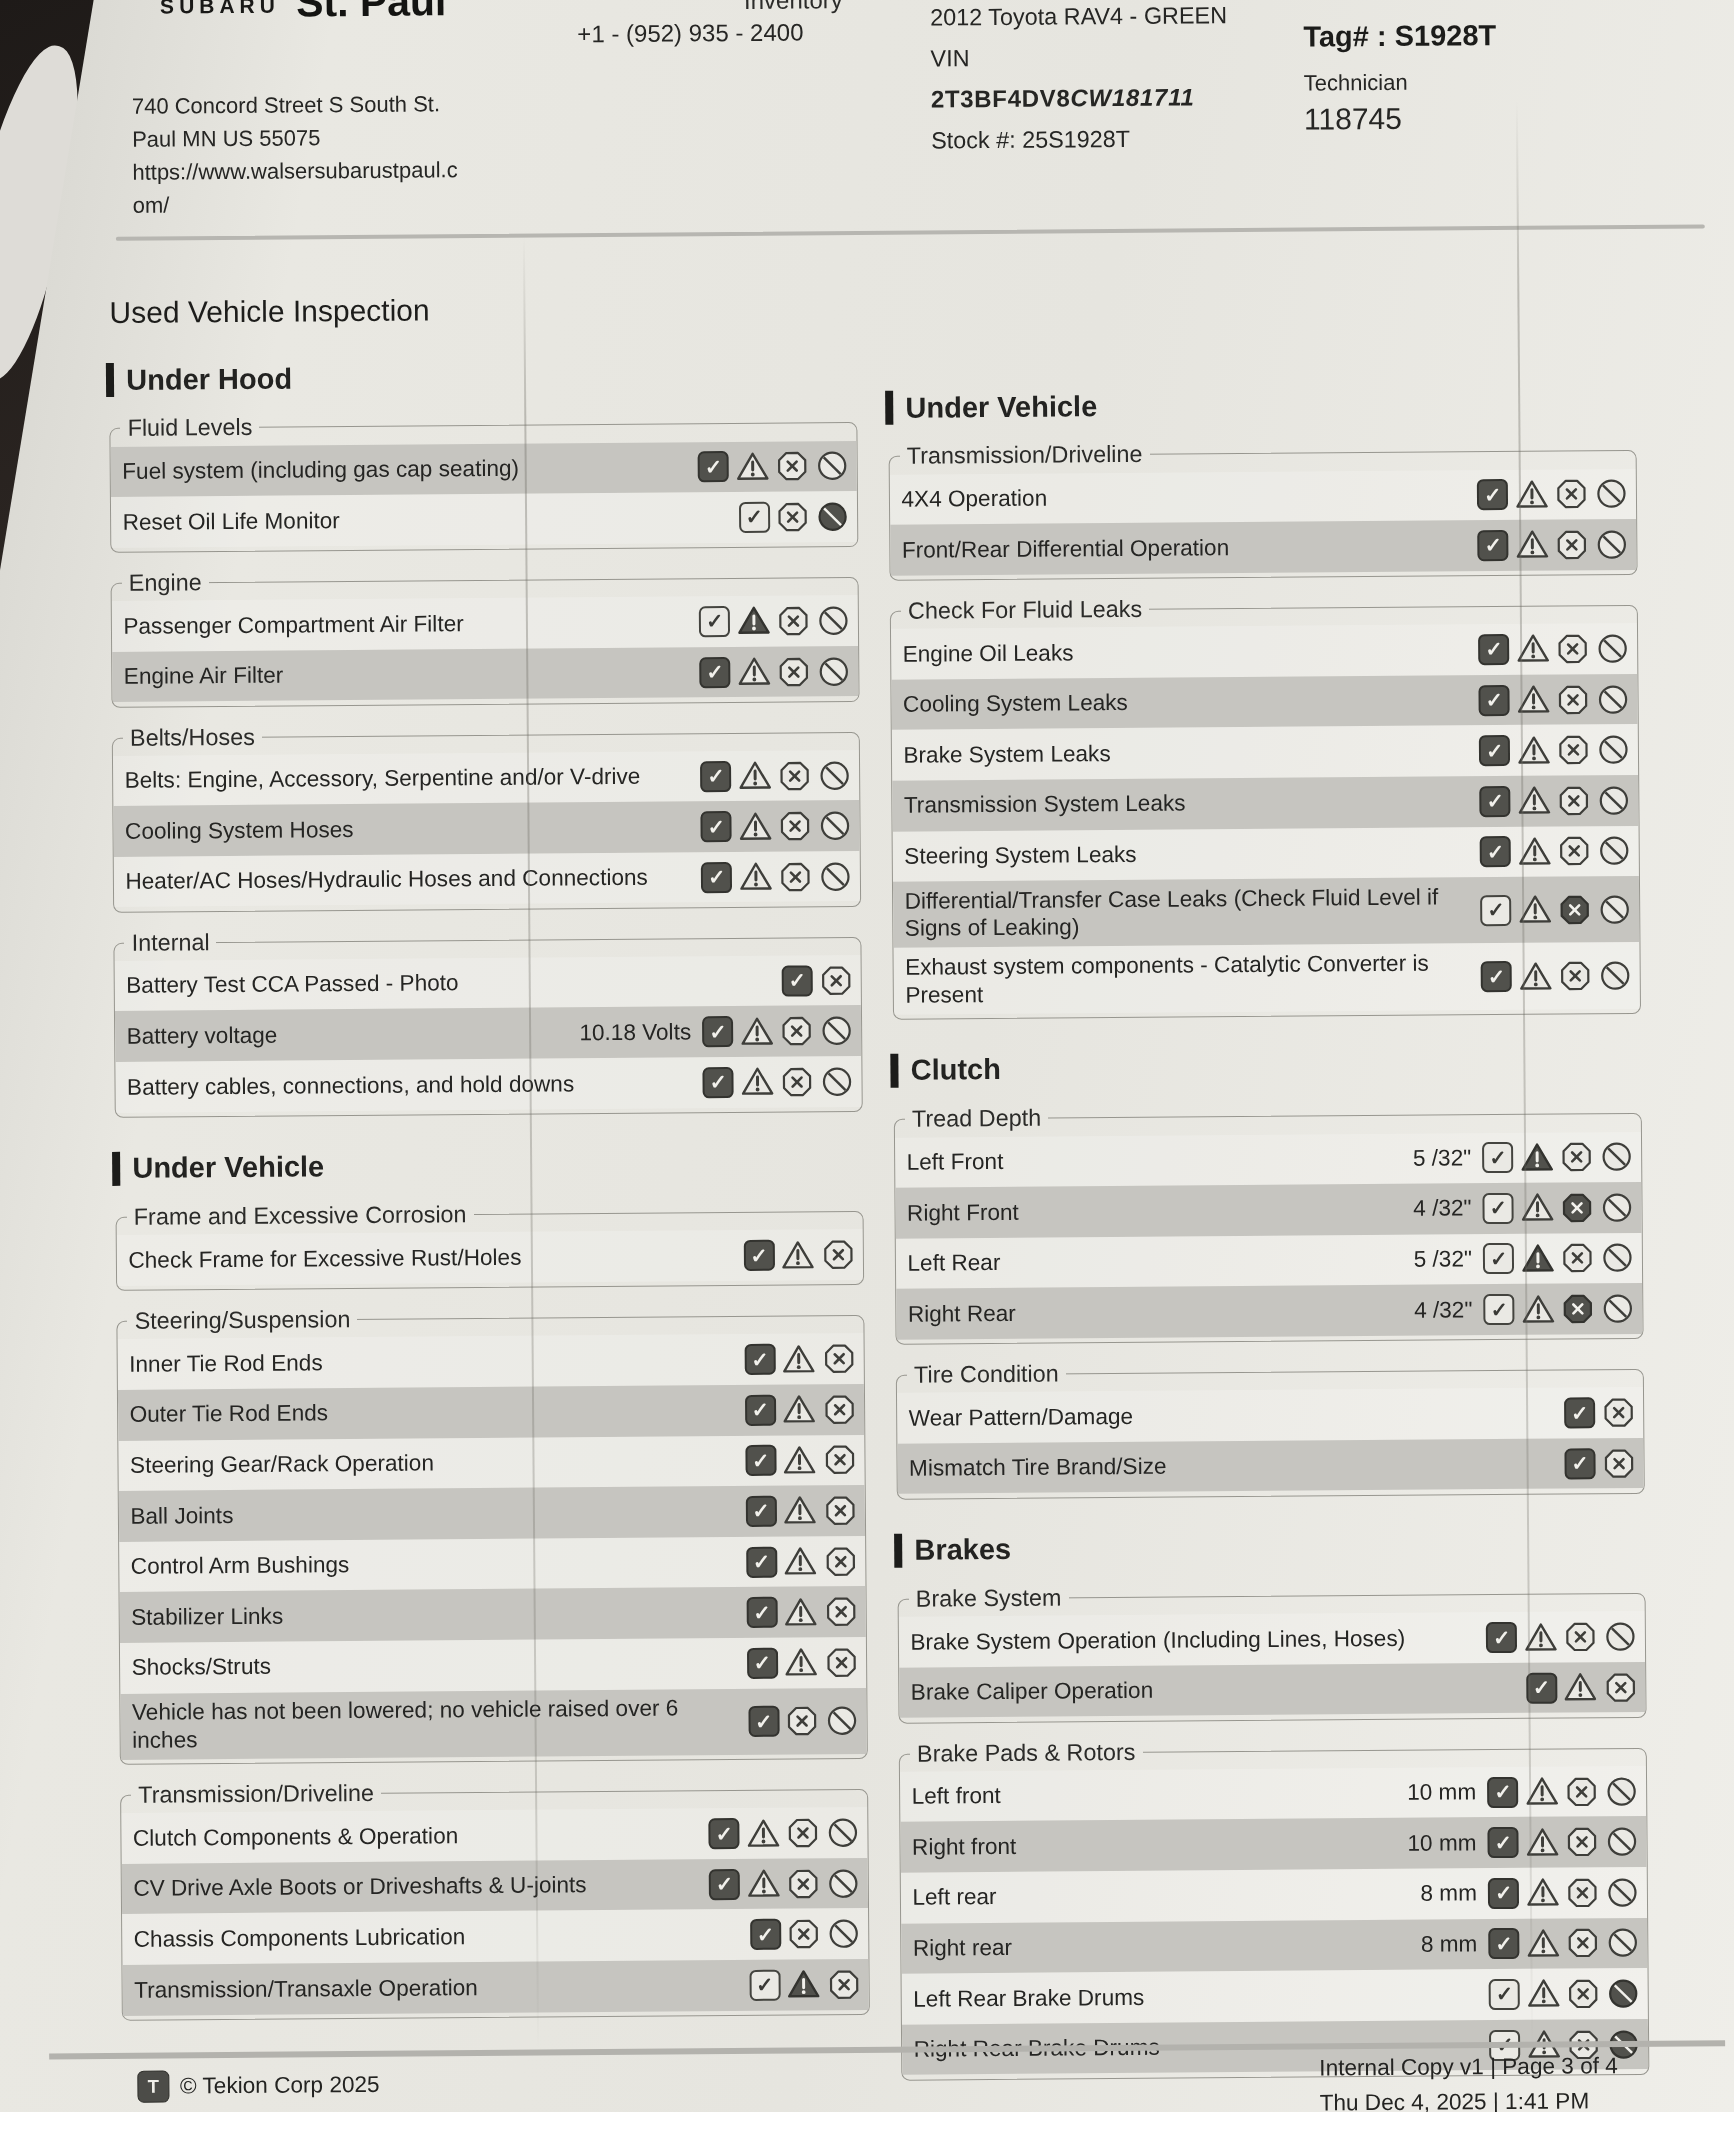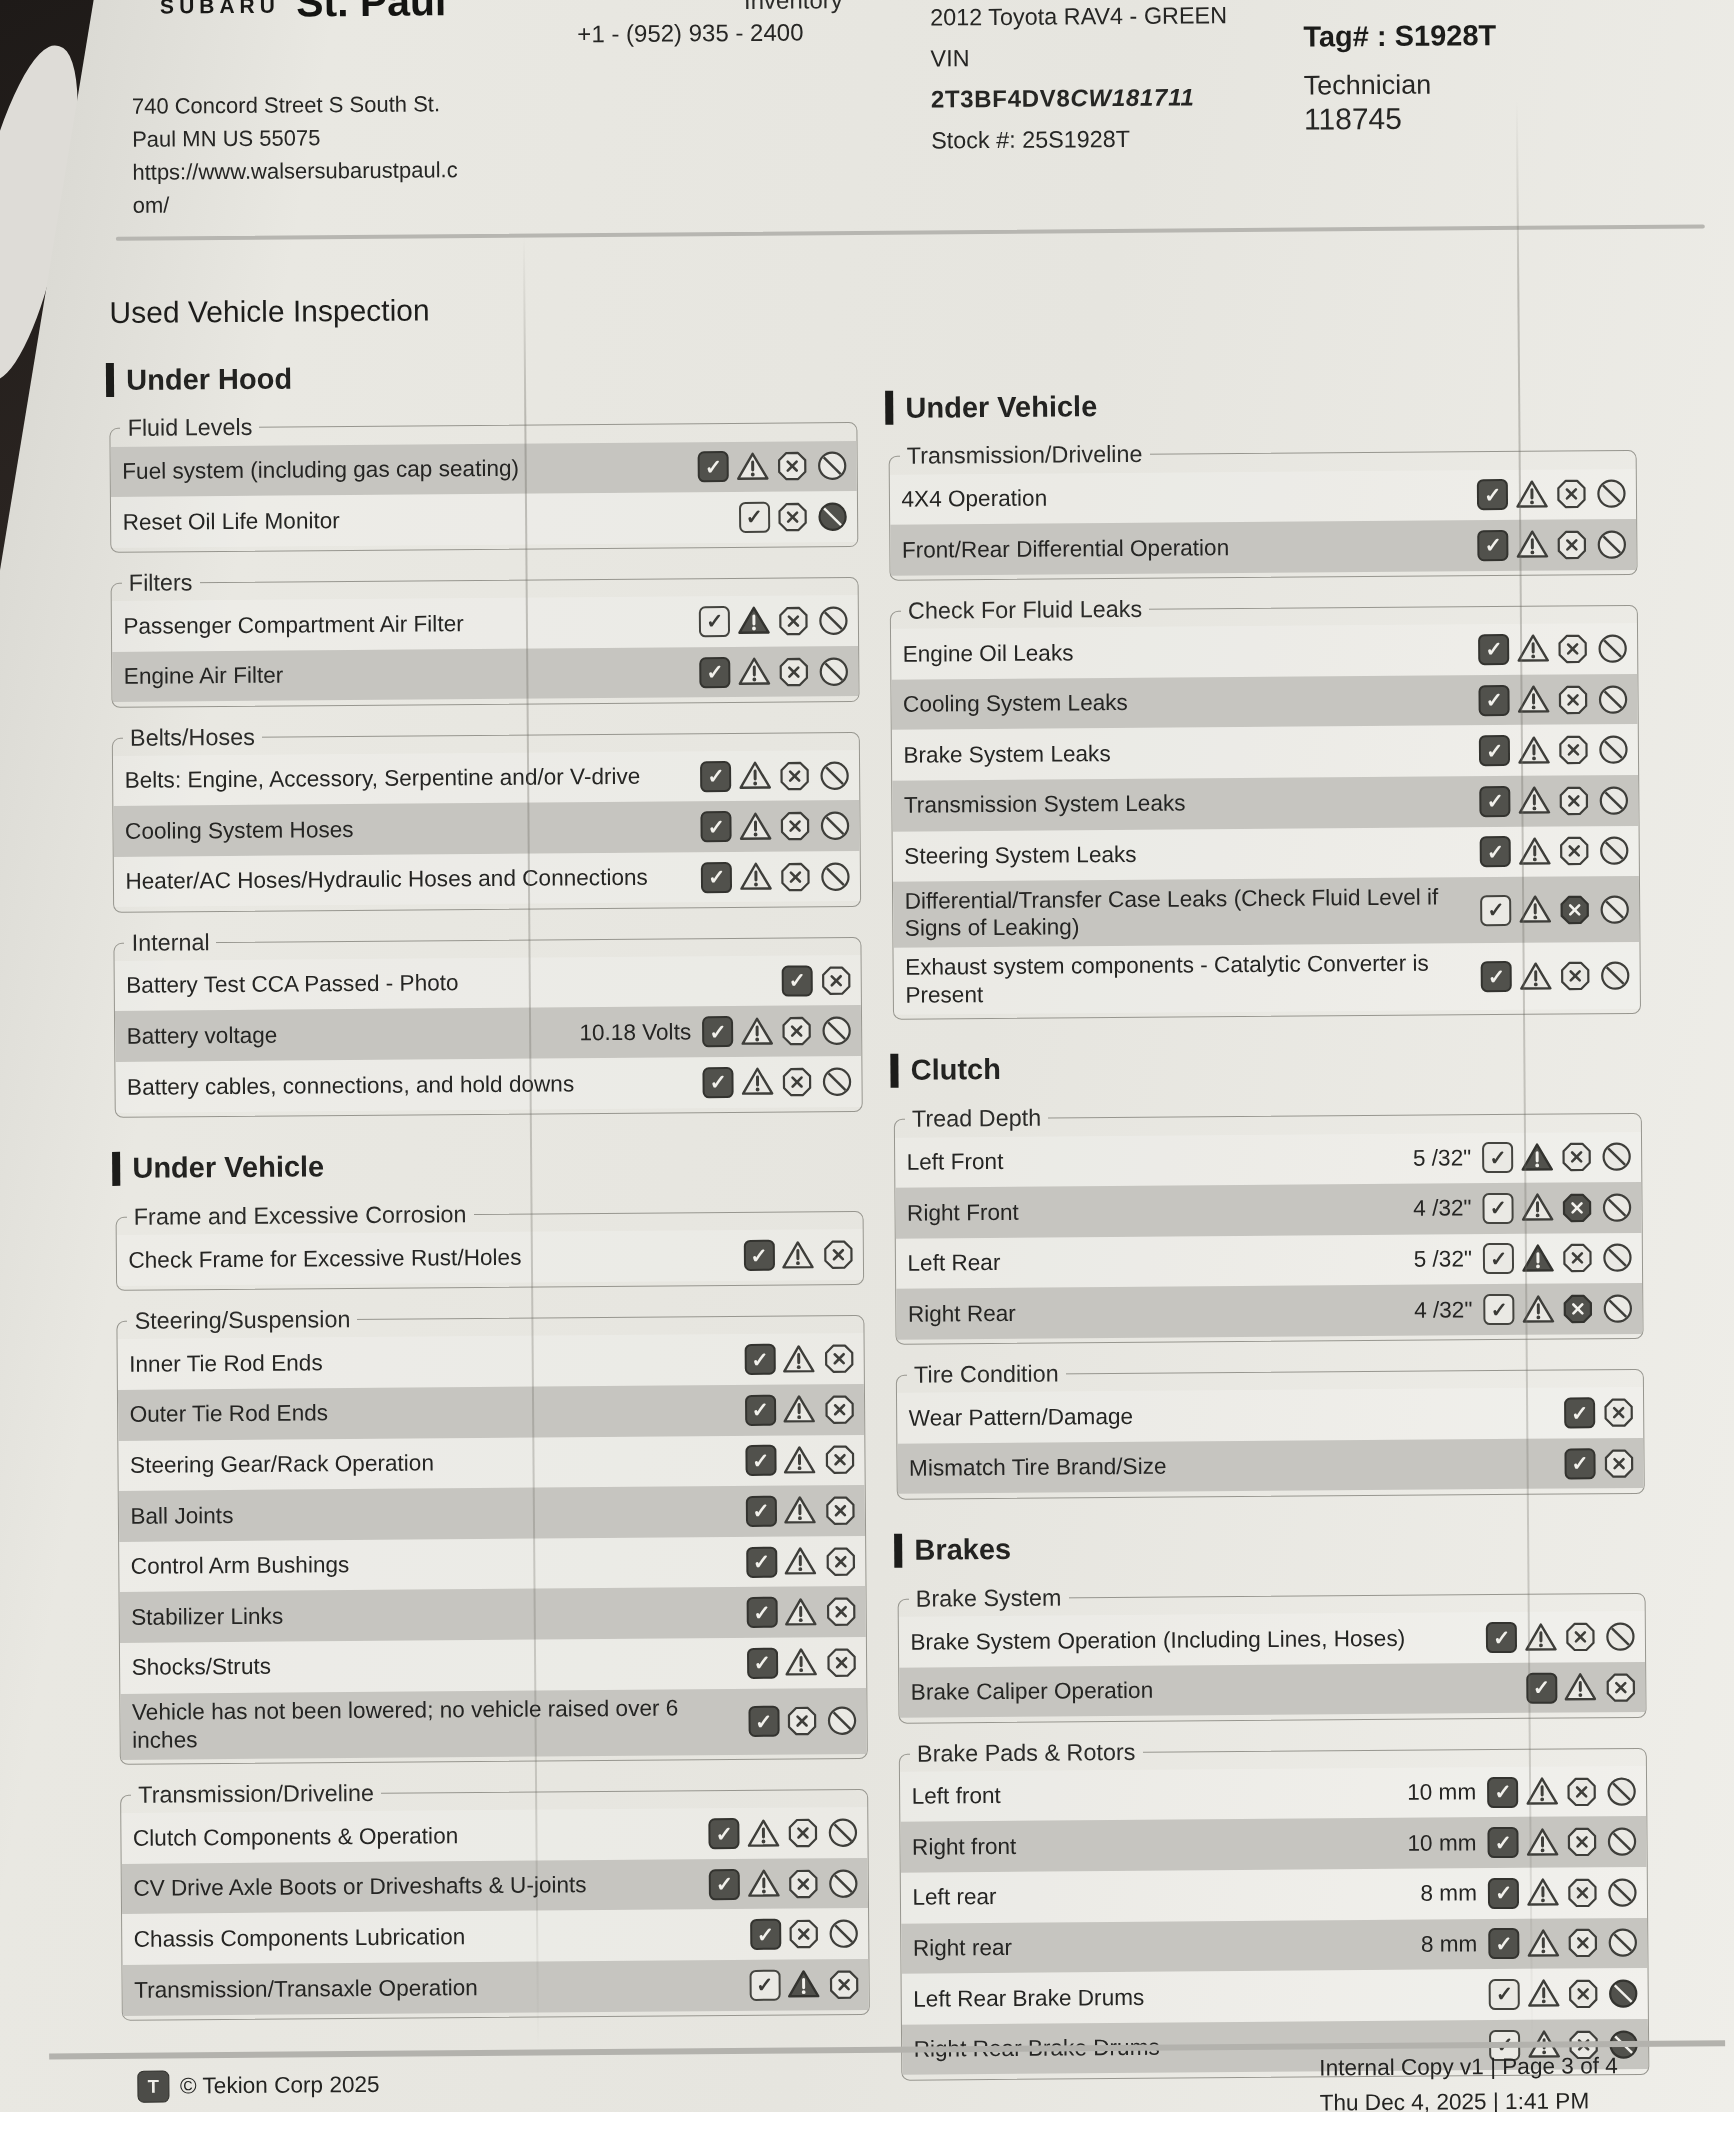--- a/index.html
+++ b/index.html
@@ -30,21 +30,21 @@
   .inv-partial   { left:752px; top:-14px; font-size:24px; color:#2c2c2a; }
   .phone         { left:585px;  top:18.4px;  font-size:24px; }
   .address       { left:139px;  top:84px; width:425px; font-size:22px; line-height:1.5; }
   .veh           { left:938px; top:4.2px;   width:368px; font-size:23.4px; line-height:1.28; }
   .veh .veh-line { margin-bottom:10.6px; }
   .veh-title     { font-weight:500; }
   .vin-value     { font-weight:700; font-size:24px; letter-spacing:0.7px; }
   .vin-suffix    { font-style:italic;text-align:right; }
   .ro-partial    { left:1311px; top:-22.6px; font-size:28px; font-weight:700; color:#23231f; }
   .tag           { left:1311px; top:24px;  font-size:29px; font-weight:700; color:#1c1c1a; }
-  .tech-label    { left:1311px; top:74px; font-size:27px; }
+  .tech-label    { left:1311px; top:74px; font-size:22px; }
   .tech-id       { left:1311px; top:106px; font-size:30px; }
   .hdr-divider   { left:122px;  top:231px; width:1589px; height:4.2px; background:#b7b6b1; border-radius:2.1px; }
 
   .page-title { position:absolute; left:115px; top:290px; font-size:30px; font-weight:500; color:#1d1d1b; }
 
   
   .col { position:absolute; width:752px; display:flex; flex-direction:column; }
   #col-left  { left:110px;  top:357px; }
   #col-right { left:889px; top:391px; }
 
@@ -166,21 +166,21 @@
                     <svg viewBox="0 0 48 48" width="33" height="33">
                       <circle cx="24" cy="24" r="19" fill="#51514c" stroke="#33332f" stroke-width="3.2"></circle>
                       <line x1="11.8" y1="11.8" x2="36.2" y2="36.2" stroke="#f2f1ec" stroke-width="3.6"></line>
                     </svg>
                   </span>
                 </span>
               </div>
             </div>
           </fieldset>
           <fieldset class="group">
-            <legend>Filters</legend>
+            <legend>Engine</legend>
             <div class="rows">
               <div class="row plain">
                 <span class="row-label">Passenger Compartment Air Filter</span>
                 <span class="icons">
                   <span class="ic cb">✓</span>
                   <span class="ic sel">
                     <svg viewBox="0 0 48 48" width="34" height="34">
                       <path d="M24 5.5 L44.5 40.5 L3.5 40.5 Z" fill="#51514c" stroke="#33332f" stroke-width="3.4" stroke-linejoin="round"></path>
                       <line x1="24" y1="17" x2="24" y2="28.5" stroke="#f2f1ec" stroke-width="4.2" stroke-linecap="round"></line>
                       <circle cx="24" cy="34.8" r="2.7" fill="#f2f1ec"></circle>

